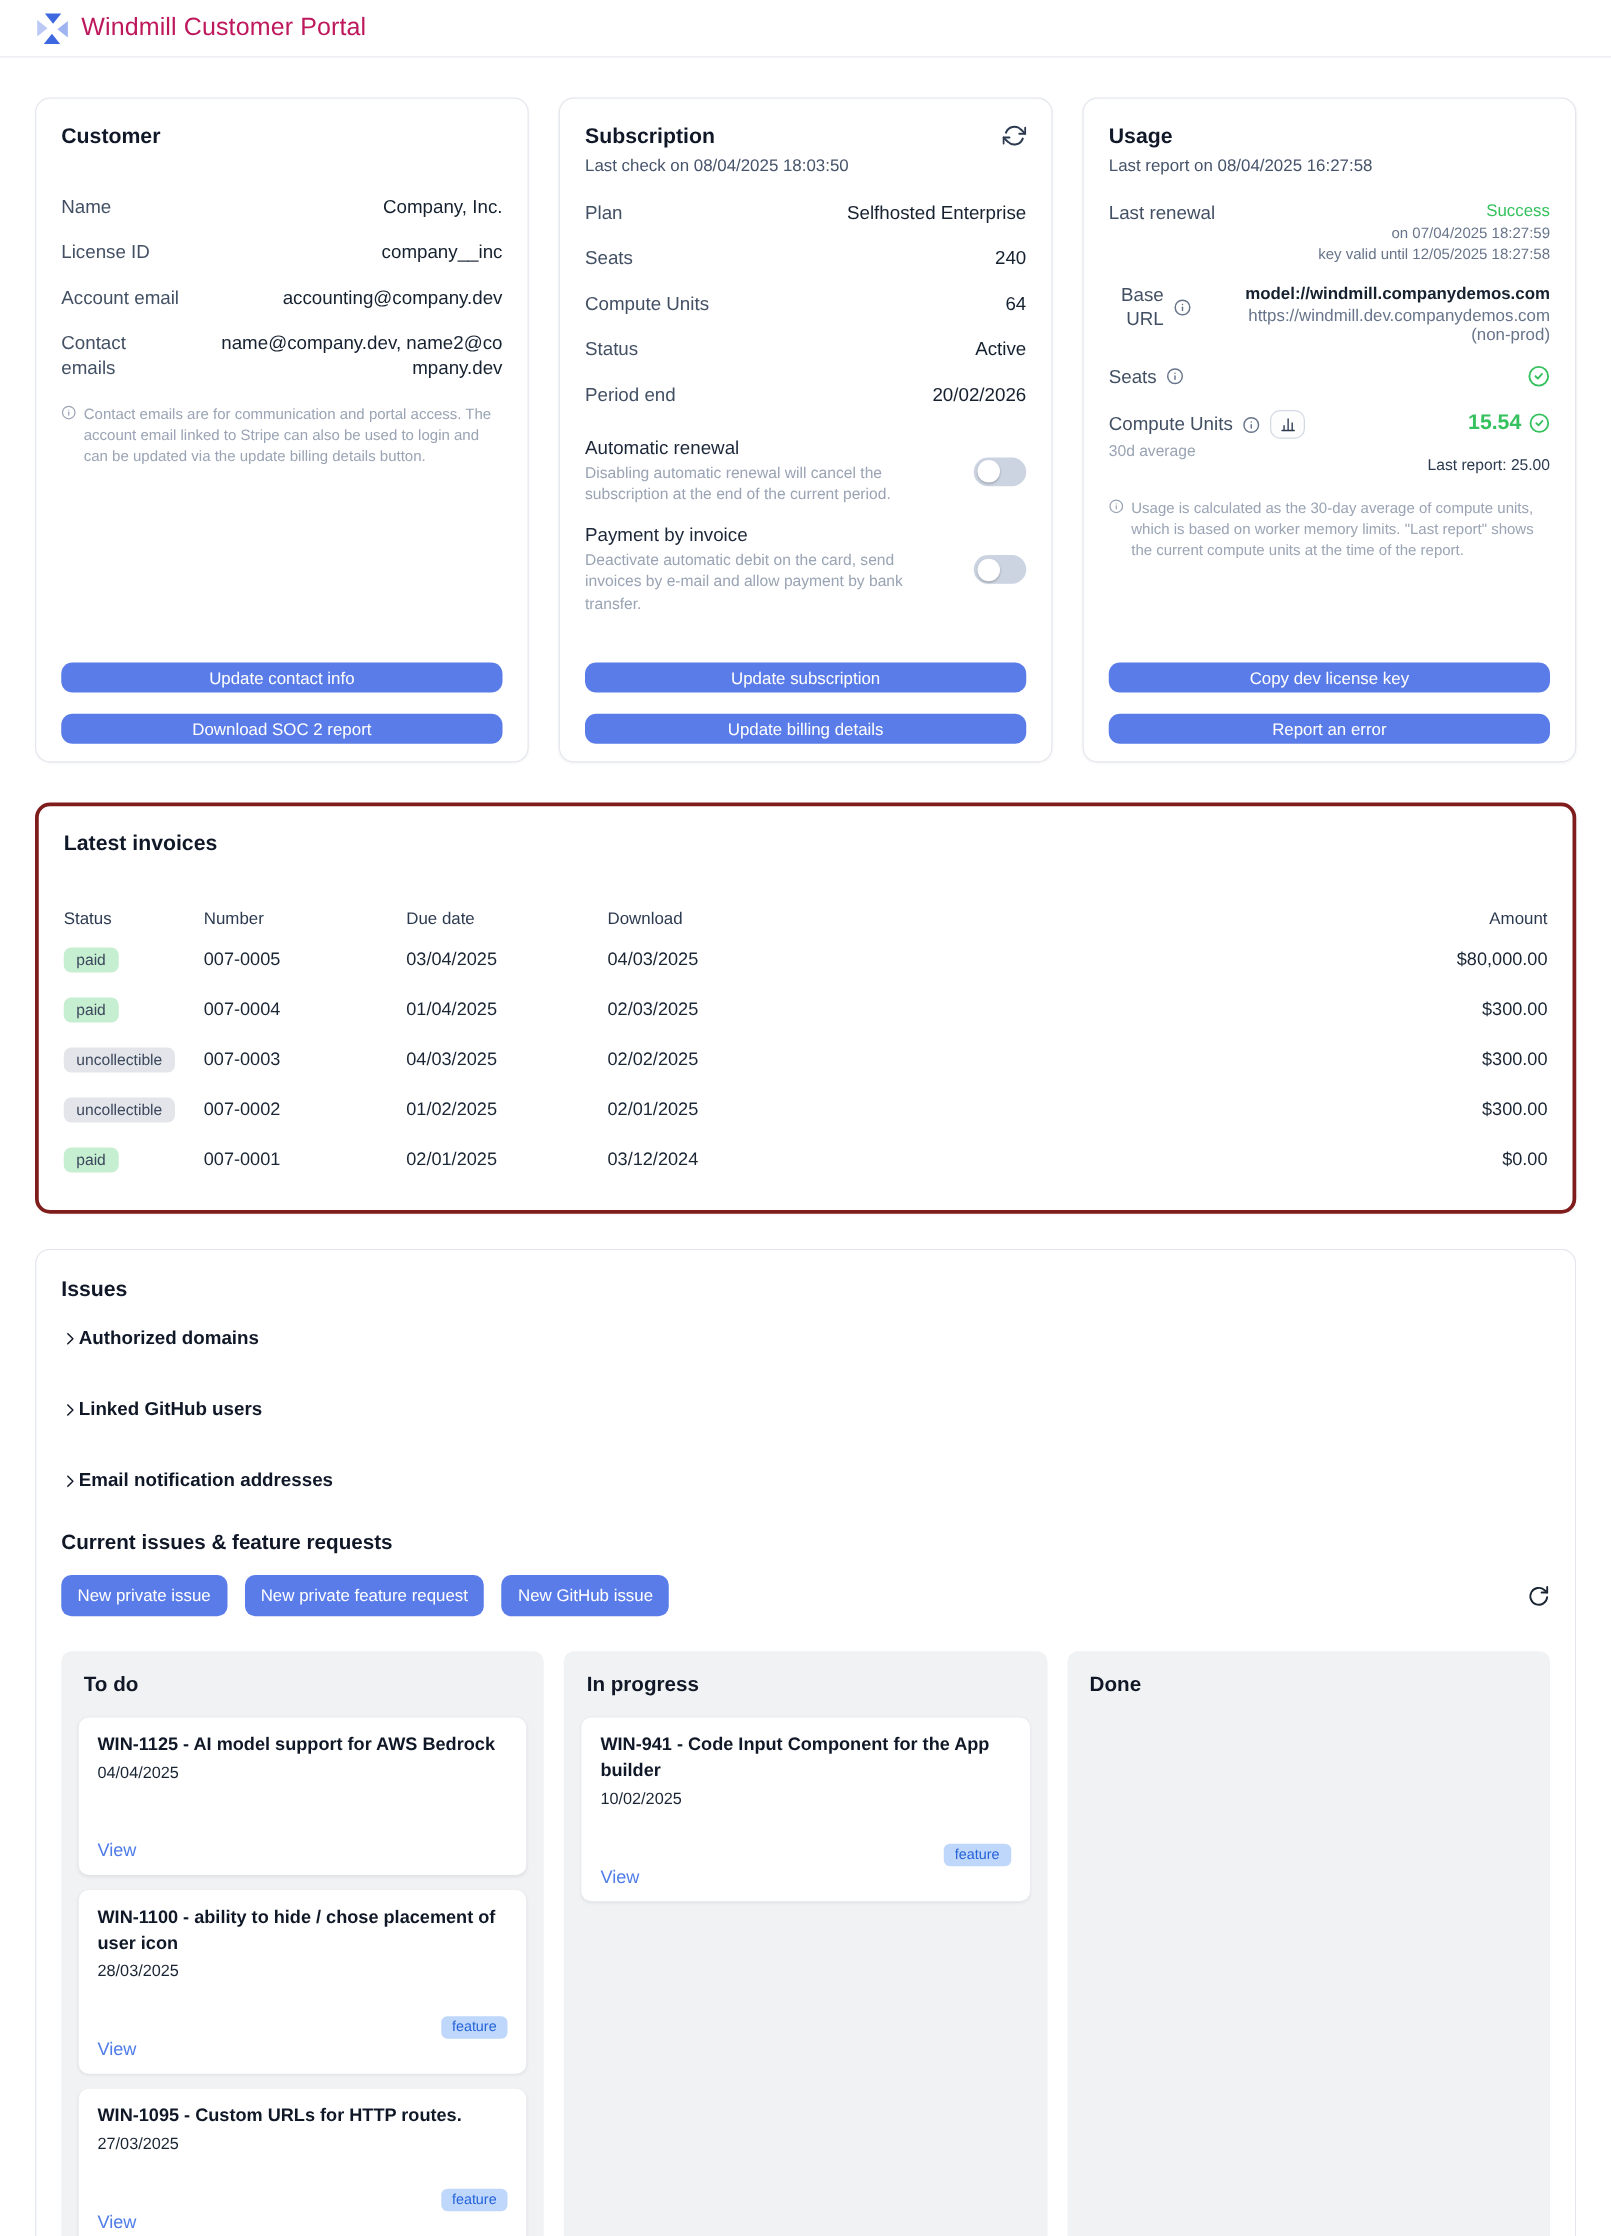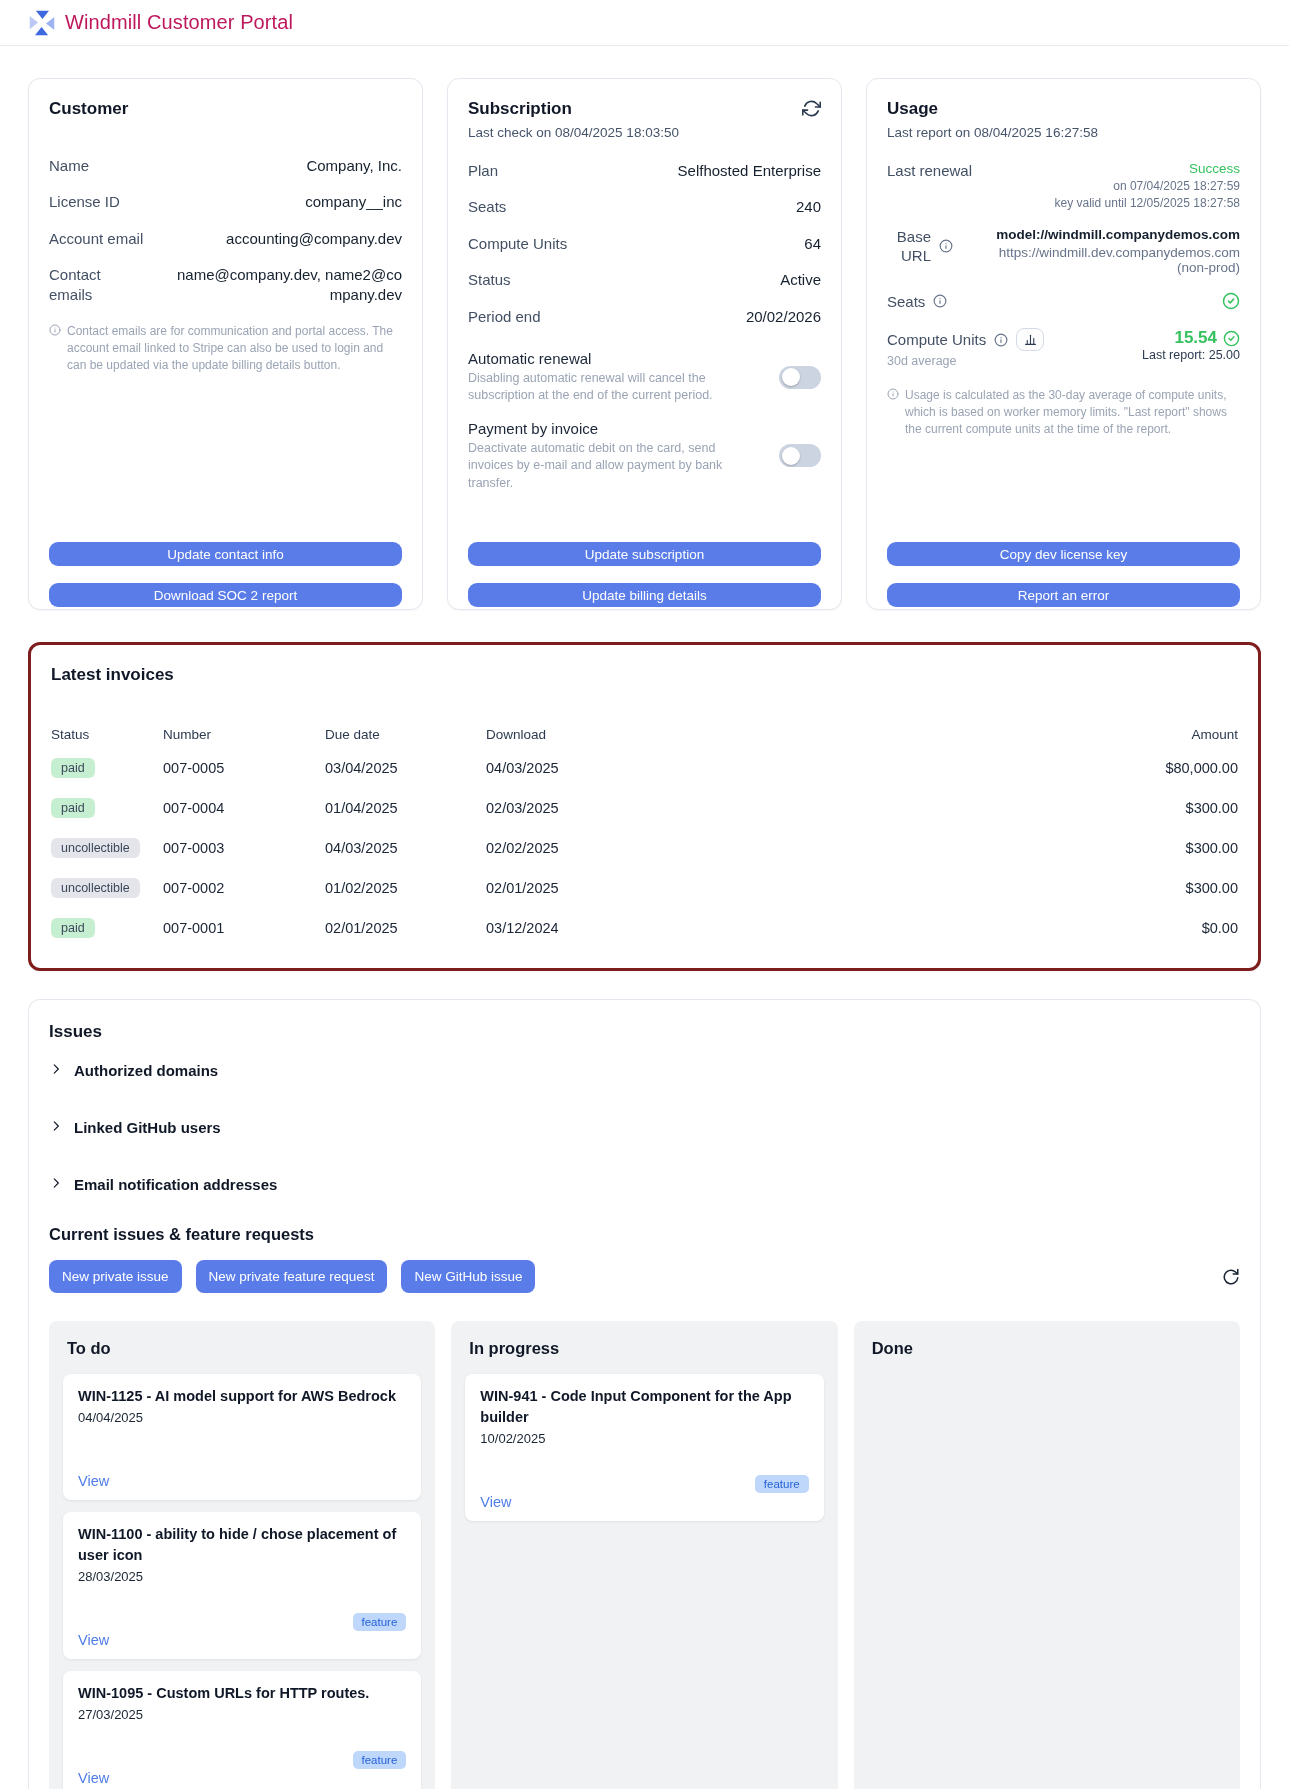--- a/index.html
+++ b/index.html
@@ -9,21 +9,21 @@
     font-family:"Liberation Sans", sans-serif; color:#16212f;
   }
   
   .topbar { height:46px; display:flex; align-items:center; padding:0 28px; border-bottom:1px solid #e8eaef; }
   .topbar .logo { width:28px; height:28px; display:flex; align-items:center; }
   .topbar .app-title { margin-left:9px; font-size:20px; font-weight:400; color:#be185d; letter-spacing:.1px; }
 
   
   .cards-row { display:grid; grid-template-columns:repeat(3,1fr); gap:24px; margin:32px 28px 0; }
   .card {
-    border:1px solid #e4e7ed; border-radius:12px; background:#fff; padding:20px 20px 2px;
+    border:1px solid #e4e7ed; border-radius:12px; background:#fff; padding:20px 20px 14px;
     box-shadow:0 1px 2px rgba(16,24,40,.04); display:flex; flex-direction:column; min-height:532px;
   }
   .card-title { font-size:17px; font-weight:700; color:#101828; }
   .card-subtitle { font-size:13.5px; color:#46546b; margin-top:6px; }
   .title-row { display:flex; justify-content:space-between; align-items:flex-start; }
   .kv { display:flex; justify-content:space-between; align-items:flex-start; gap:12px; padding:8.5px 0; font-size:15px; }
   .kv-label { color:#435064; line-height:1.3; }
   .kv-value { color:#16212f; text-align:right; max-width:62%; line-height:1.3; word-break:break-word; }
   .kv-left { display:flex; align-items:center; gap:8px; color:#435064; line-height:1.3;text-align:right; }
   .note { display:flex; gap:6px; margin-top:10px; font-size:12px; line-height:1.45; color:#9aa4b4; }
@@ -45,37 +45,37 @@
 
   
   .renewal-right { text-align:right; }
   .renewal-status { font-size:13.5px; color:#35c15e; }
   .renewal-line { font-size:12px; color:#67748a; margin-top:3px; }
   .url-primary { font-size:13.5px; font-weight:700; color:#16212f; }
   .url-secondary { font-size:13.5px; color:#67748a; margin-top:3px; word-break:break-all; }
   .cu-value-row { display:flex; align-items:center; gap:6px; justify-content:flex-end; }
   .cu-value { font-size:17px; font-weight:700; color:#35c15e; }
   .cu-sub-left { font-size:12.5px; color:#9aa4b4; margin-top:3px; }
-  .cu-sub-right { font-size:12.5px; color:#2c3a50; margin-top:0; text-align:center; }
+  .cu-sub-right { font-size:12.5px; color:#2c3a50; margin-top:17px; text-align:center; }
   .chart-chip { display:flex; align-items:center; justify-content:center; width:28px; height:23px; border:1px solid #d4dae4; border-radius:8px; background:#fdfdfe; cursor:pointer; }
 
   
   .wide-card { margin:32px 28px 0; border:3px solid #7f1d1d; border-radius:12px; background:#fff; padding:20px; box-shadow:0 1px 2px rgba(16,24,40,.04); }
   .inv-table { margin-top:36px; }
   .inv-grid { display:grid; grid-template-columns:112px 162px 161px 1fr 200px; align-items:center; }
   .inv-head { font-size:13.5px; color:#2c3a50; padding:6px 0; }
   .inv-row { font-size:14.5px; color:#1a2534; padding:10px 0; }
   .inv-amount { text-align:right; }
   .badge { display:inline-block; font-size:12.5px; padding:3px 10px; border-radius:6px; color:#3c485c; }
   .badge.paid { background:#c6eed0; }
   .badge.uncollectible { background:#e3e5ea; }
 
   
   .issues-card { margin:28px 28px 0; border:1px solid #e4e7ed; border-radius:12px 12px 0 0; border-bottom:none; background:#fff; padding:22px 20px 20px; }
-  .section-row { display:flex; align-items:flex-start; gap:11px; padding:20px 0; cursor:pointer; }
+  .section-row { display:flex; align-items:center; gap:0; padding:20px 0; cursor:pointer; }
   .section-row:first-of-type { margin-top:10px; }
   .section-label { font-size:15px; font-weight:700; color:#101828; }
   .issues-heading { font-size:16.5px; font-weight:700; color:#101828; margin-top:12px; }
   .chips-row { display:flex; align-items:center; gap:14px; margin-top:16px; }
   .chip { background:#5a7ce8; color:#fff; border:none; border-radius:8px; padding:9px 13px; font-size:13.5px; font-family:"Liberation Sans",sans-serif; cursor:pointer; }
   .chips-row .spacer { flex:1; }
 
   
   .board { display:grid; grid-template-columns:repeat(3,1fr); gap:16px; margin-top:28px; }
   .panel { background:#f1f2f4; border-radius:8px; padding:14px; min-height:470px; }

